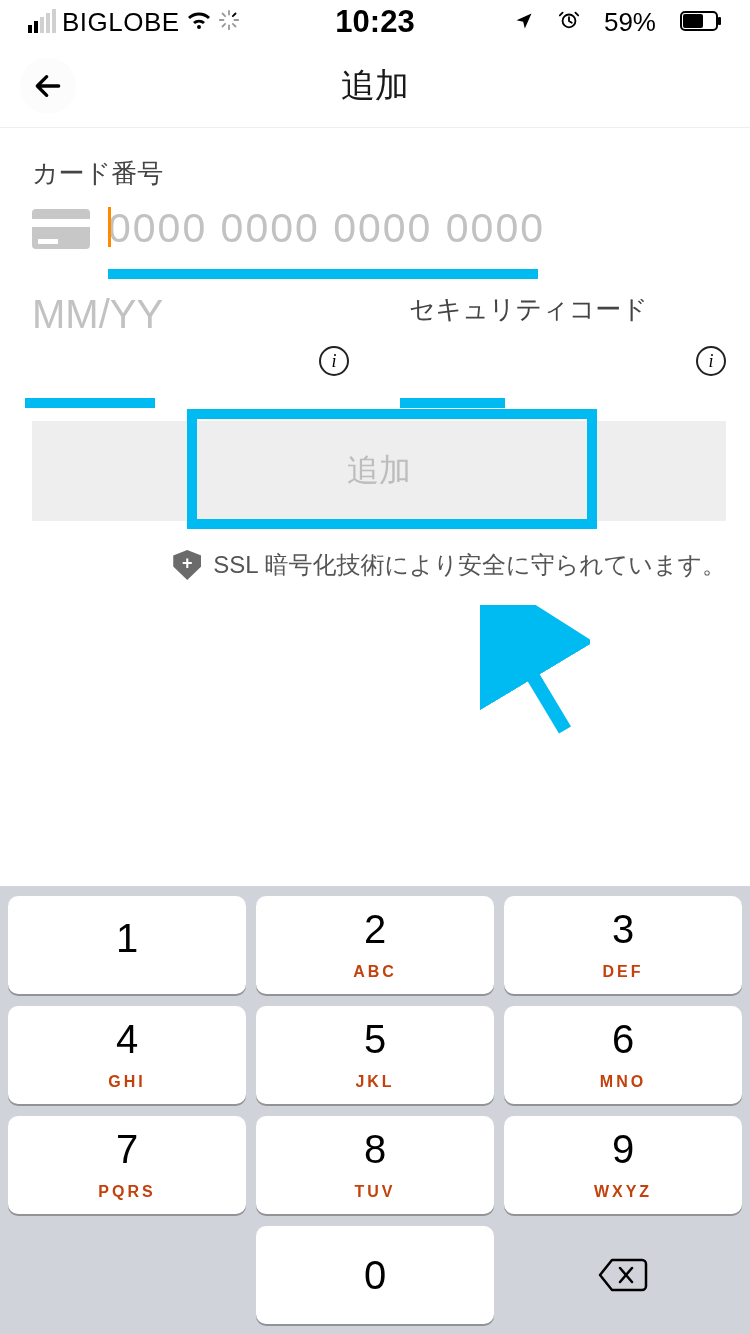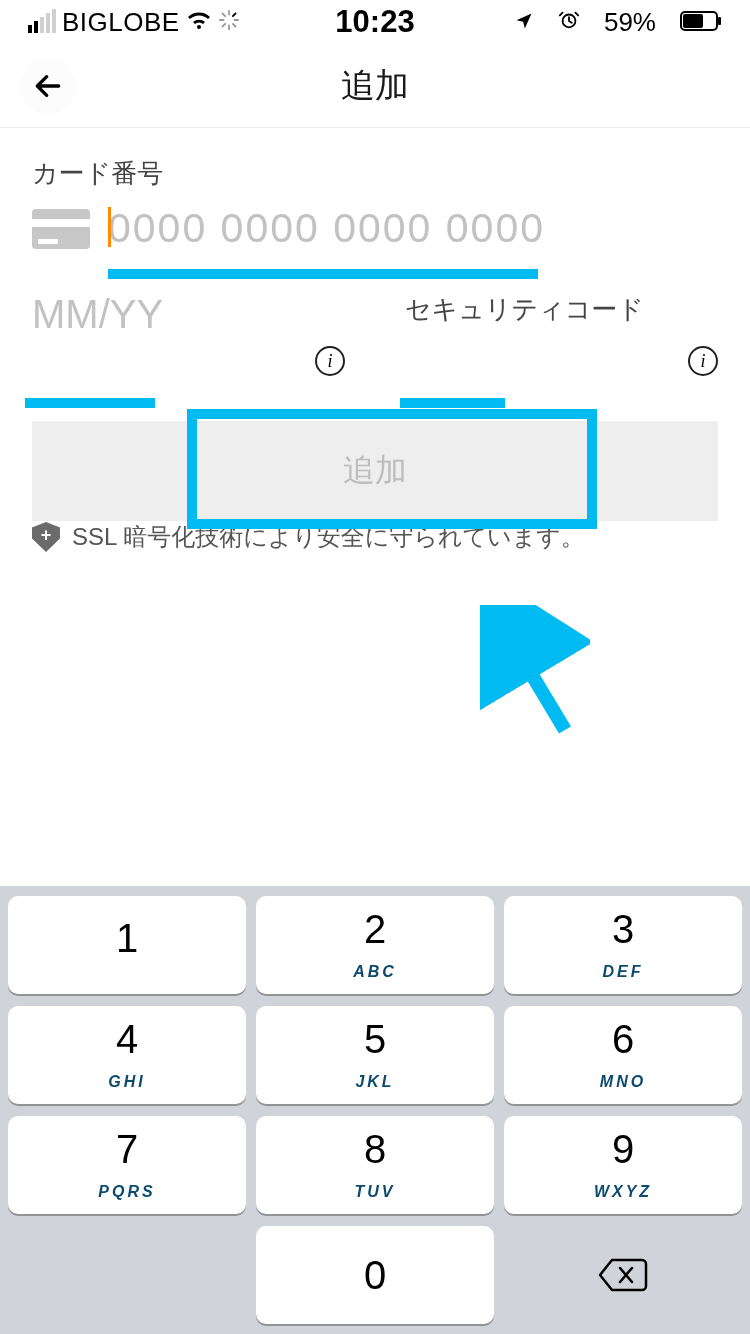--- a/index.html
+++ b/index.html
@@ -12,21 +12,21 @@
   .status-right { gap: 24px; }
   .carrier { font-size: 26px; letter-spacing: 0.5px; }
   .time { font-size: 31px; font-weight: 600; position: absolute; left: 50%; transform: translateX(-50%); }
 
   
   .nav-header { height: 84px; display: flex; align-items: center; justify-content: center; position: relative; border-bottom: 1px solid #eee; background: #fff; }
   .back-btn { position: absolute; left: 20px; top: 50%; transform: translateY(-50%); width: 56px; height: 56px; border-radius: 50%; background: #fcfcfc; display: flex; align-items: center; justify-content: center; }
   .nav-title { font-size: 34px; font-weight: 400; color: #1a1a1a; }
 
   
-  .form { padding: 28px 32px 0 32px; }
+  .form { padding: 28px 24px 0 32px; }
   .field-label { font-size: 26px; color: #444; margin-bottom: 14px; }
   .card-row { display: flex; align-items: center; gap: 18px; position: relative; }
   .card-icon { width: 58px; height: 40px; background: #c7c7c7; border-radius: 4px; position: relative; }
   .card-icon::before { content: ""; position: absolute; left: 0; top: 10px; width: 100%; height: 8px; background: #fff; }
   .card-icon::after { content: ""; position: absolute; left: 6px; bottom: 5px; width: 20px; height: 5px; background: #fff; }
   .card-input-wrap { flex: 1; position: relative; }
   .card-input { width: 100%; border: none; font-size: 41px; letter-spacing: 2px; color: #000; outline: none; background: transparent; }
   .card-input::placeholder { color: #c2c2c2; }
   .card-cursor { position: absolute; left: 0; top: 2px; width: 3px; height: 40px; background: #ff8a00; }
   .hl-cardnum { position: absolute; left: 108px; top: 269px; width: 430px; height: 10px; background: #00baf2; }
@@ -40,34 +40,34 @@
   .hl-exp  { left: 25px;  top: 398px; width: 130px; }
   .hl-cvv  { left: 400px; top: 398px; width: 105px; }
 
   
   .submit-wrap { position: relative; margin-top: 80px; }
   .submit-btn { width: 100%; height: 100px; background: #eee; color: #bdbdbd; border: none; font-size: 32px; display: flex; align-items: center; justify-content: center; }
   .btn-highlight { position: absolute; border: 10px solid #00baf2; pointer-events: none; }
   .btn-highlight { left: 155px; top: -12px; width: 410px; height: 120px; }
 
   
-  .ssl-row { display: flex; align-items: center; justify-content: flex-start; gap: 12px; color: #555; font-size: 24px; }
+  .ssl-row { display: flex; align-items: center; justify-content: flex-end; gap: 12px; margin-top: 28px; color: #555; font-size: 24px; }
   .shield { width: 28px; height: 30px; background: #6b6b6b; clip-path: polygon(50% 0, 100% 18%, 100% 55%, 50% 100%, 0 55%, 0 18%); position: relative; }
   .shield::after { content: "+"; color: #fff; position: absolute; left: 50%; top: 42%; transform: translate(-50%, -50%); font-size: 18px; font-weight: 700; }
 
   
   .arrow-ann { position: absolute; left: 480px; top: 605px; pointer-events: none; }
 
   
   .keyboard { position: absolute; bottom: 0; left: 0; width: 100%; background: #d0d3d9; padding: 10px 8px 10px 8px; }
   .k-row { display: flex; gap: 10px; margin-bottom: 12px; }
   .k-row:last-child { margin-bottom: 0; }
   .key { flex: 1; height: 98px; background: #fff; border-radius: 10px; box-shadow: 0 2px 0 rgba(0,0,0,0.3); display: flex; flex-direction: column; align-items: center; justify-content: center; }
   .key-num { font-size: 40px; line-height: 1; }
-  .key-let { font-size: 16px; font-weight: 700; letter-spacing: 3px; color: #0c4a6e; margin-top: 14px; font-style: italic; }
+  .key-let { font-size: 16px; font-weight: 700; letter-spacing: 3px; color: #c2410c; margin-top: 14px; }
   .key-blank { background: transparent; box-shadow: none; }
   .key-del { background: transparent; box-shadow: none; display: flex; align-items: center; justify-content: center; }
 
   
   .signal-bars { display: inline-flex; align-items: flex-end; gap: 2px; height: 22px; }
   .signal-bars span { width: 4px; background: #d0d0d0; }
   .signal-bars span.on { background: #000; }
 </style>
 </head>
 <body>

